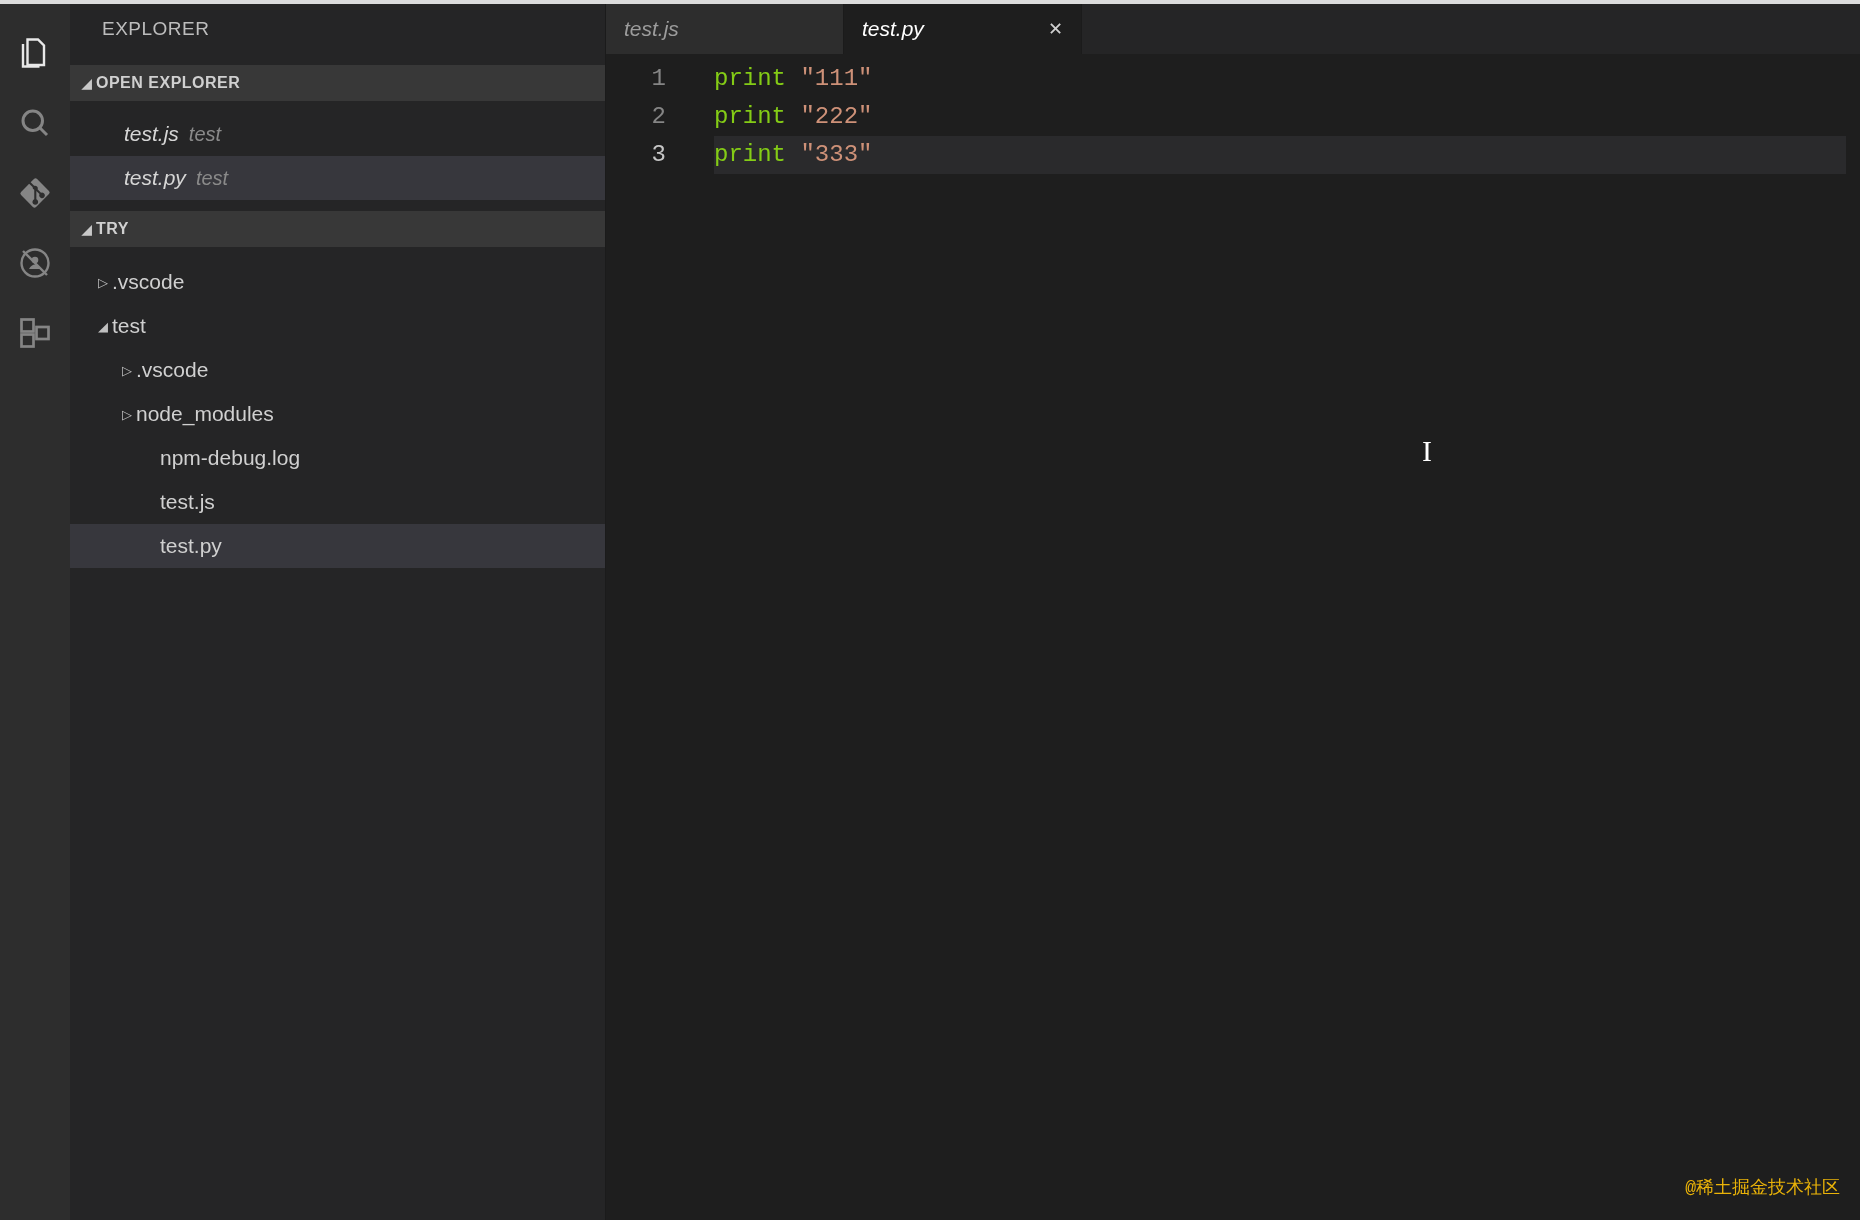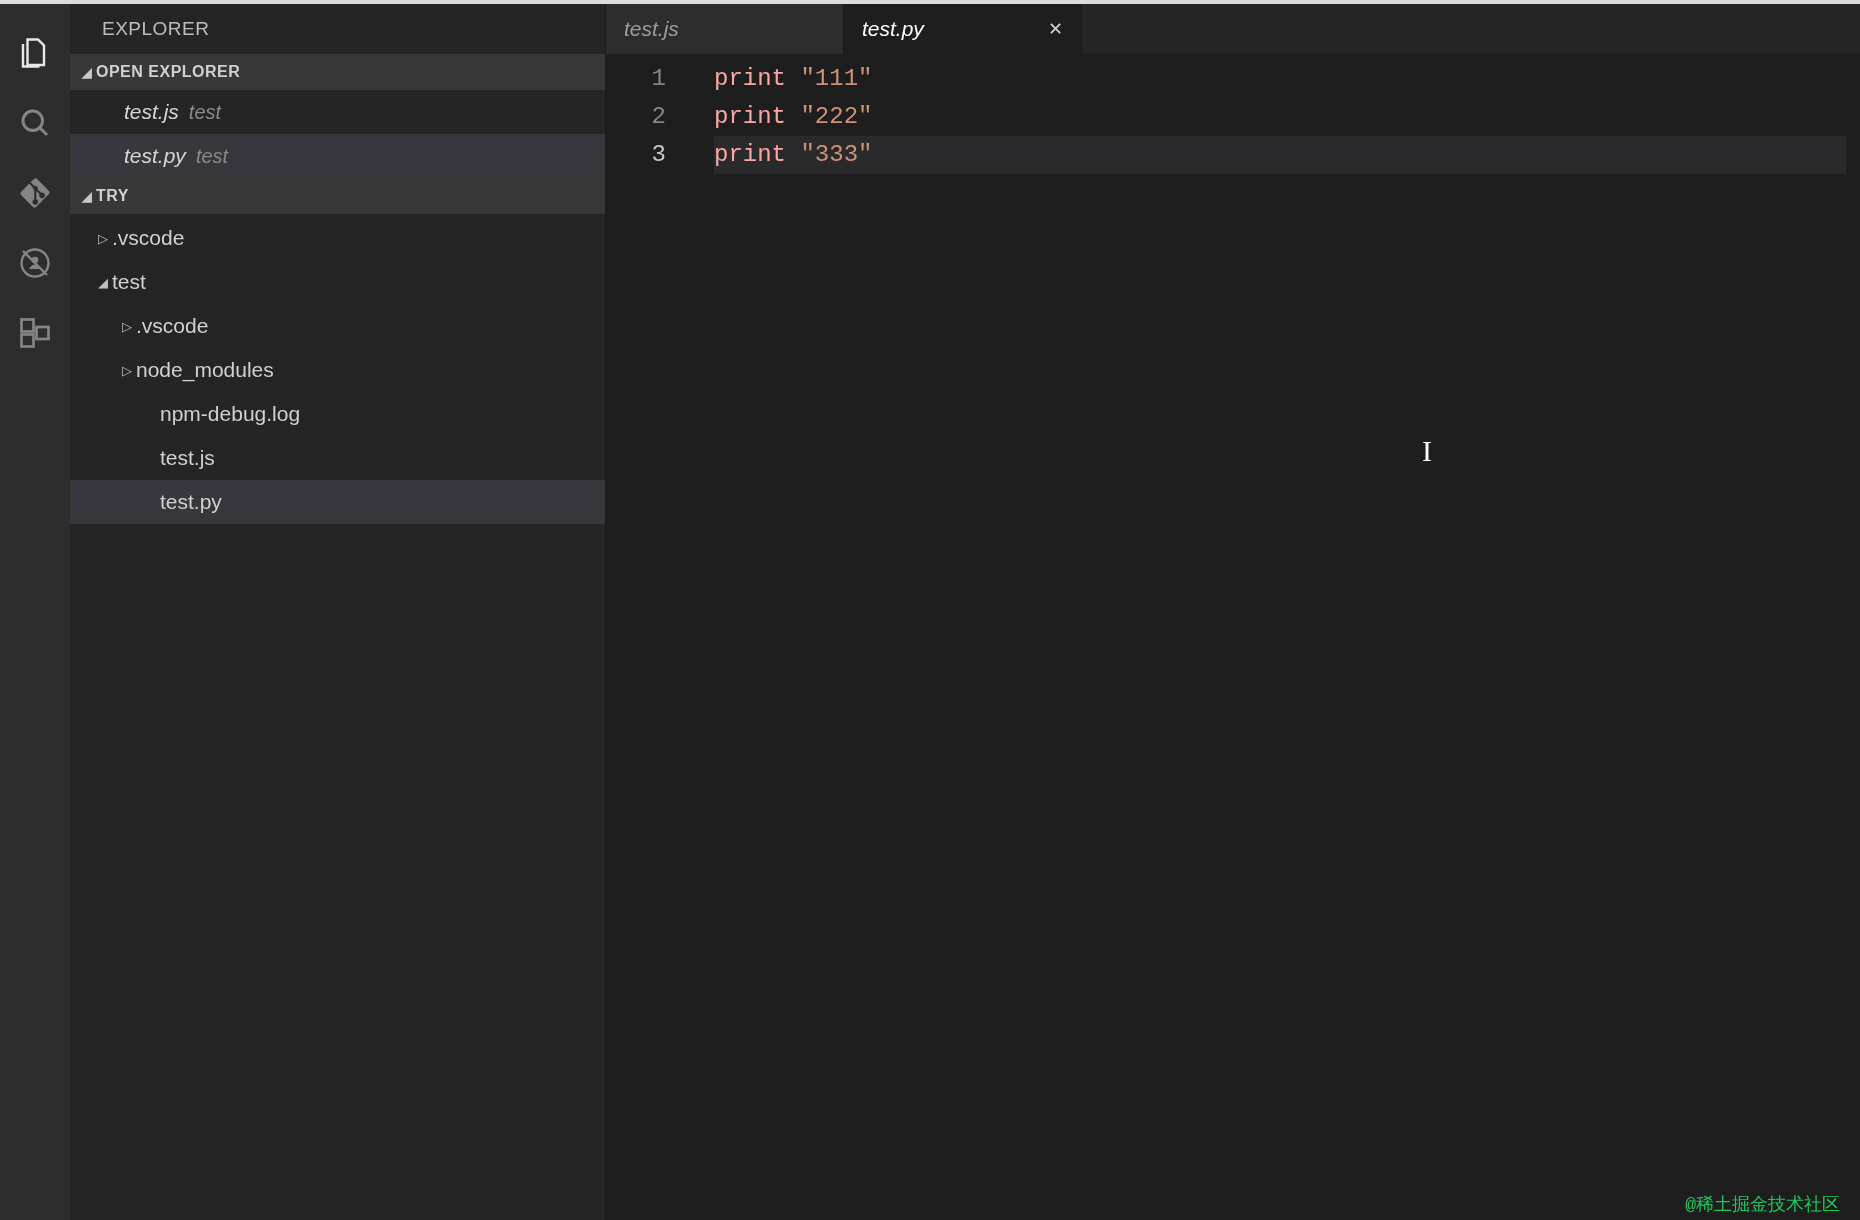--- a/index.html
+++ b/index.html
@@ -41,20 +41,21 @@
   .activity-item svg { width: 36px; height: 36px; }
 
   
   .sidebar {
     width: 536px;
     background: #252526;
     flex: 0 0 536px;
     display: flex;
     flex-direction: column;
     border-right: 1px solid #1b1b1b;
+    gap: 11px;
   }
   .sidebar-title {
     height: 50px;
     display: flex;
     align-items: center;
     padding-left: 32px;
     font-size: 19px;
     letter-spacing: 0.5px;
     color: #bdbdbd;
   }
@@ -146,40 +147,40 @@
   .gutter .ln { padding-right: 26px; height:38px; line-height:38px; color:#858585;}
   .gutter .ln.current { color:#c6c6c6; }
   .code {
     flex:1;
     padding-top:6px;
     padding-left: 22px;
     position:relative;
   }
   .code .line { height:38px; line-height:38px; white-space: pre; }
   .code .line.current { background:#2a2a2c; }
-  .tok-kw { color:#fca5a5; }
+  .tok-kw { color:#84cc16; }
   .tok-str { color:#ce9178; }
   .minimap {
     width: 14px;
     background:#1e1e1e;
   }
   .cursor-ibeam {
     position:absolute;
     left: 730px;
     top: 380px;
     color:#ffffff;
     font-size: 30px;
     font-family: serif;
     pointer-events:none;
   }
   .watermark {
     position:absolute;
     right: 20px;
-    bottom: 4px;
-    color:#22c55e;
+    bottom: 21px;
+    color:#eab308;
     font-size: 18px;
   }
 </style>
 </head>
 <body>
 
 <div class="root">
 
   <div class="activity-bar">
     <div class="activity-item active">

